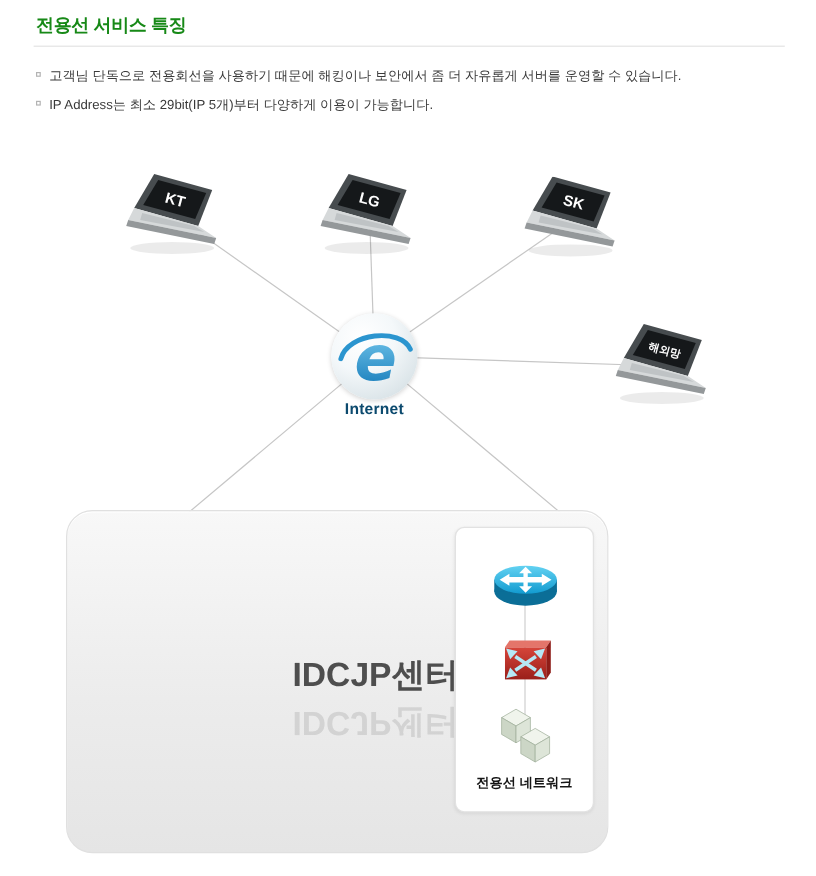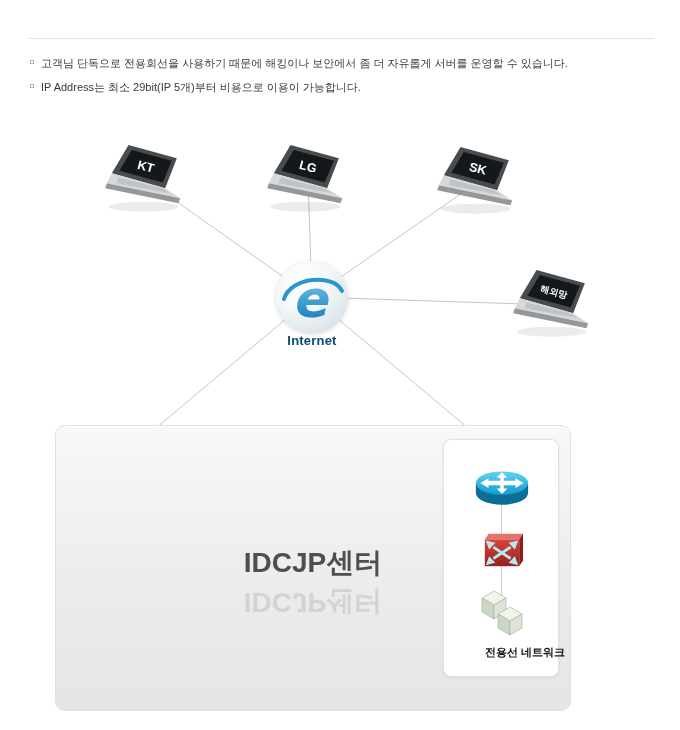--- a/index.html
+++ b/index.html
@@ -27,21 +27,21 @@
   
   .internet-circle { position:absolute; left:276px; top:261px; width:72px; height:72px; border-radius:50%;
     background:radial-gradient(circle at 35% 28%, #ffffff 0%, #f4f8fa 40%, #dde6ea 75%, #ccd7dc 100%);
     box-shadow:0 1px 4px rgba(0,0,0,.18); z-index:3; }
   .e-letter { font-size:52px; font-weight:bold; font-style:italic; fill:url(#gE); text-anchor:middle;
     font-family:"DejaVu Sans","Liberation Sans",sans-serif; }
   .internet-label { position:absolute; left:258px; top:333px; width:108px; text-align:center;
     font-size:13px; font-weight:bold; color:#0c4a6e; z-index:3; letter-spacing:0.2px; }
 
   
-  .dc-box { position:absolute; left:55px; top:425px; width:516px; height:286px; border-radius:10px;
+  .dc-box { position:absolute; left:55px; top:425px; width:452px; height:286px; border-radius:22px;
     background:linear-gradient(180deg,#f8f8f8 0%, #ececec 55%, #e5e5e5 100%);
     border:1px solid #e0e0e0; box-shadow:inset 0 1px 0 #ffffff; z-index:2; }
   .dc-title-wrap { position:absolute; left:125px; width:264px; top:118px; text-align:center; }
   .dc-title { font-size:28px; font-weight:bold; color:#4e4e4e; }
   .dc-title-reflection { font-size:28px; font-weight:bold; color:#4e4e4e; transform:scaleY(-1); opacity:.15; margin-top:1px; }
 
   .net-box { position:absolute; top:13px; width:116px; background:#ffffff; border:1px solid #e2e2e2;
     border-radius:8px; box-shadow:0 1px 3px rgba(0,0,0,.07); }
   .net-left  { left:9px;  height:264px; }
   .net-right { right:11px; height:238px; }
@@ -49,21 +49,21 @@
   .net-left  .net-line { top:28px; height:195px; }
   .net-right .net-line { top:40px; height:130px; }
   .ic { position:absolute; }
   .net-left  .ic-router   { left:29px; top:12px; }
   .net-left  .ic-switch   { left:35px; top:64px; }
   .net-left  .ic-firewall { left:36px; top:116px; }
   .net-left  .ic-servers  { left:32px; top:166px; }
   .net-right .ic-router   { left:29px; top:26px; }
   .net-right .ic-switch   { left:35px; top:88px; }
   .net-right .ic-servers  { left:32px; top:148px; }
-  .net-label { position:absolute; left:0; width:100%; text-align:center; font-size:11px; font-weight:bold; color:#151515;margin-left:24px; }
+  .net-label { position:absolute; left:0; width:100%; text-align:center; font-size:11px; font-weight:bold; color:#151515; }
   .net-left  .net-label { top:228px; }
   .net-right .net-label { top:205px; }
 </style>
 </head>
 <body>
 
 <div class="stage">
 
   <svg width="0" height="0" style="position:absolute" aria-hidden="true">
     <defs>
@@ -141,30 +141,31 @@
           <polygon points="6,10 18,17 18,31 6,24" fill="#ccd6c6"></polygon>
           <polygon points="30,10 18,17 18,31 30,24" fill="#dde5d8"></polygon>
           <polygon points="22,26 34,19 46,26 34,33" fill="#f0f4ec"></polygon>
           <polygon points="22,26 34,33 34,47 22,40" fill="#ccd6c6"></polygon>
           <polygon points="46,26 34,33 34,47 46,40" fill="#dde5d8"></polygon>
         </g>
       </symbol>
     </defs>
   </svg>
 
+  <h1 class="page-title">전용선 서비스 특징</h1>
   <div class="divider"></div>
 
   <ul class="bullets">
     <li class="bullet">
       <span class="sq"></span>
       <span>고객님 단독으로 전용회선을 사용하기 때문에 해킹이나 보안에서 좀 더 자유롭게 서버를 운영할 수 있습니다.</span>
     </li>
     <li class="bullet">
       <span class="sq"></span>
-      <span>IP Address는 최소 29bit(IP 5개)부터 비용으로 이용이 가능합니다.</span>
+      <span>IP Address는 최소 29bit(IP 5개)부터 다양하게 이용이 가능합니다.</span>
     </li>
   </ul>
 
   <svg class="connectors" width="680" height="730" viewBox="0 0 680 730">
     <g stroke="#c6c6c6" stroke-width="1">
       <line x1="146" y1="180" x2="312" y2="297"></line>
       <line x1="308" y1="180" x2="312" y2="297"></line>
       <line x1="478" y1="182" x2="312" y2="297"></line>
       <line x1="554" y1="305" x2="312" y2="297"></line>
       <line x1="312" y1="297" x2="124" y2="455"></line>

